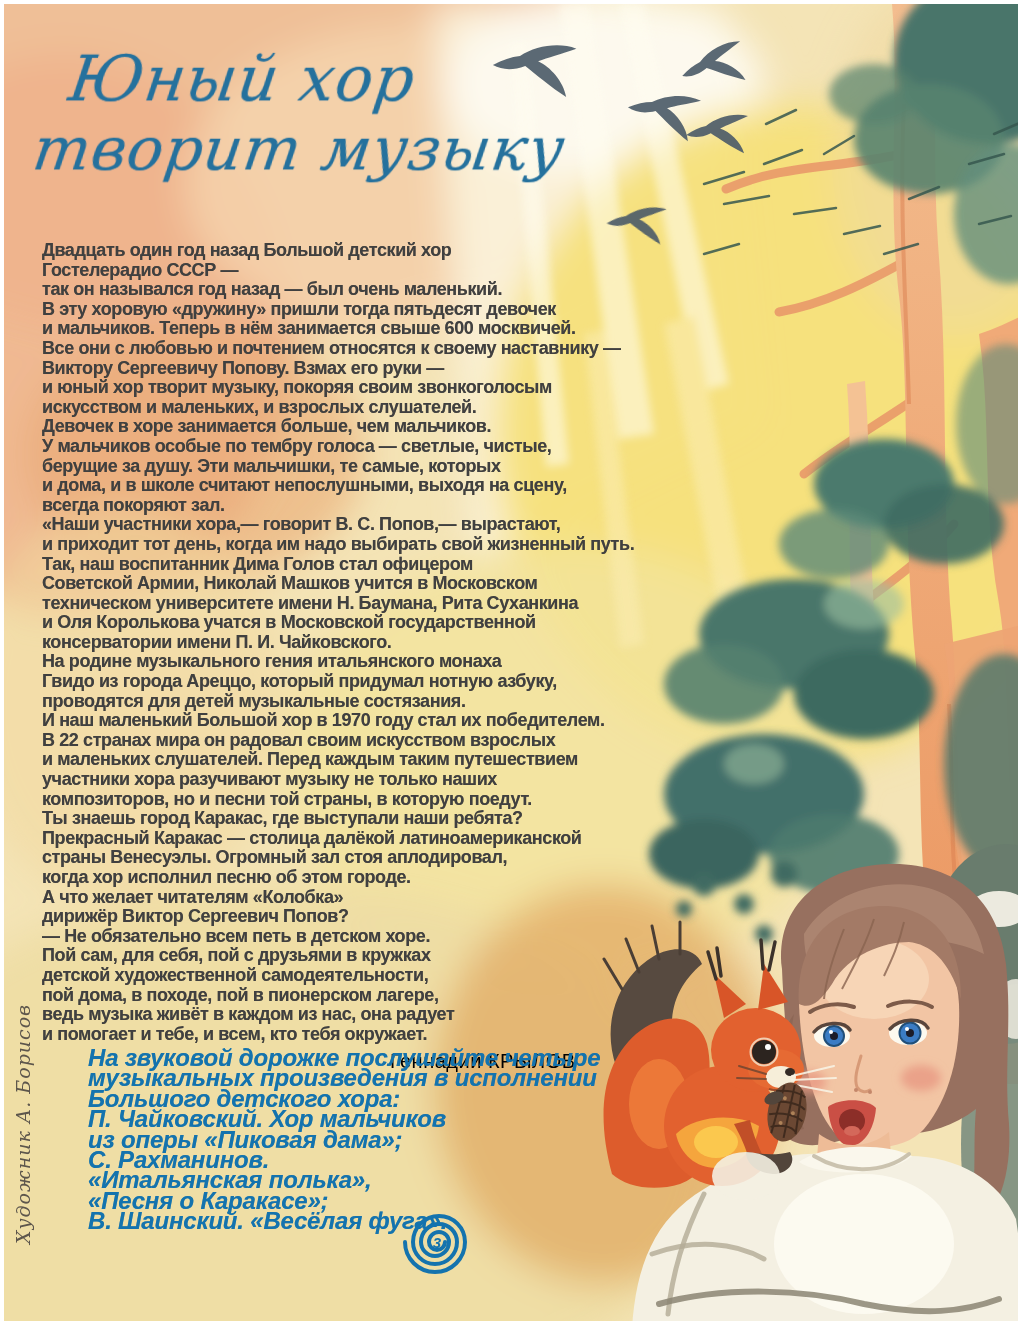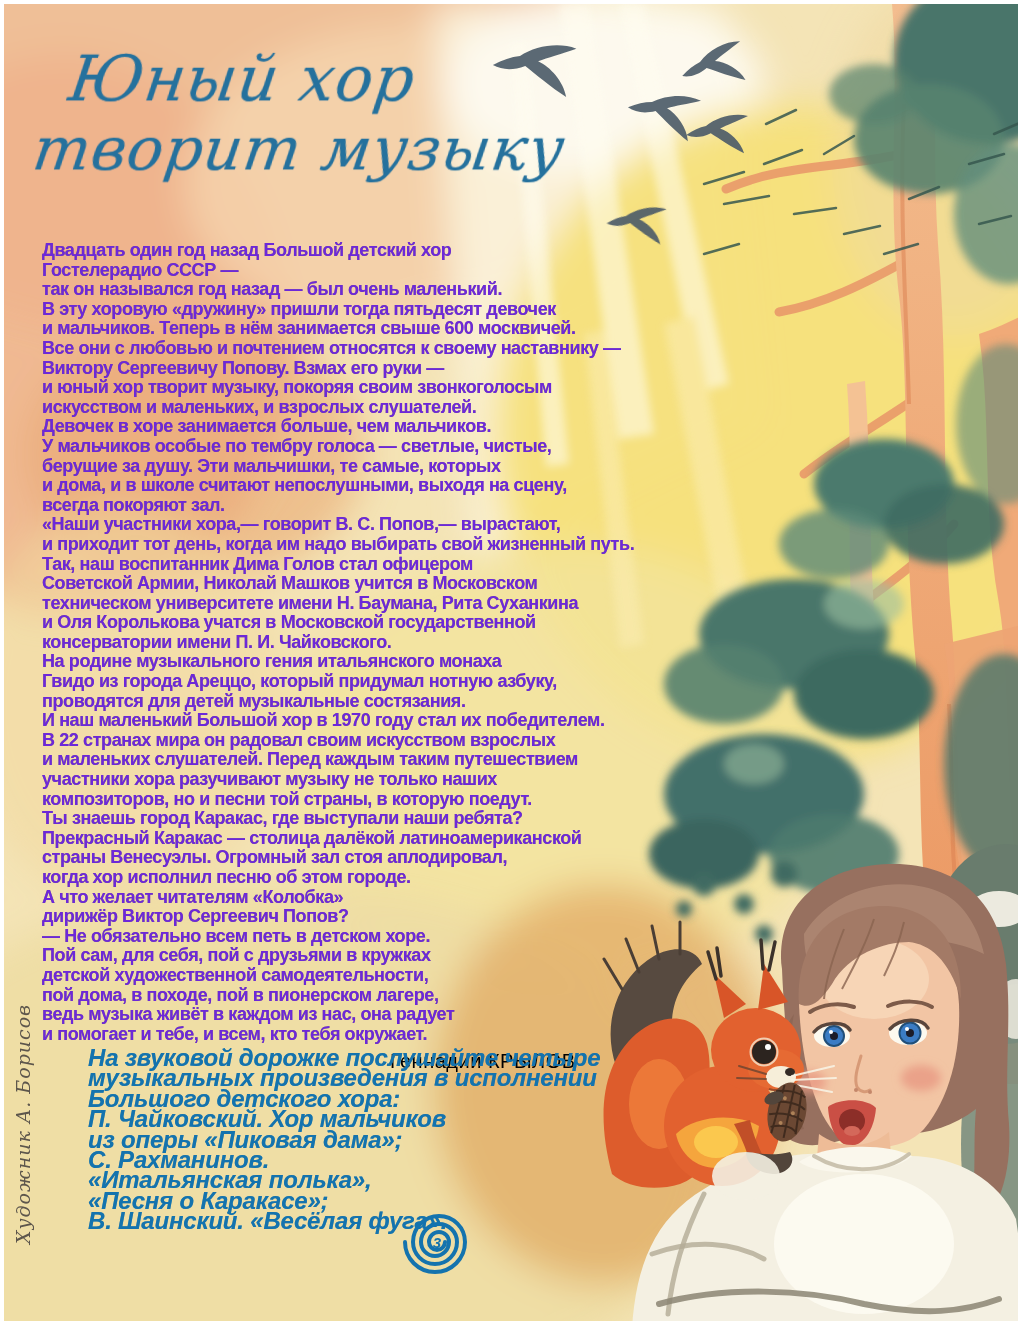--- a/index.html
+++ b/index.html
@@ -26,21 +26,21 @@
     letter-spacing:1px;
     line-height:1;
   }
   .title-1{left:66px;top:44px;font-size:62px;}
   .title-2{left:30px;top:114px;font-size:60px;}
   .body-text{
     position:absolute;left:38px;top:237px;
     font-size:18px;font-weight:bold;
     line-height:19.6px;
     letter-spacing:-0.4px;
-    color:#6d28d9;
+    color:#404040;
     white-space:pre-line;
     text-shadow:0 0 .5px rgba(60,55,48,.5);
   }
   .byline{
     position:absolute;left:386px;top:1046px;
     font-size:20px;color:#000000;
     letter-spacing:.5px;
     white-space:nowrap;
   }
   .soundtrack{

